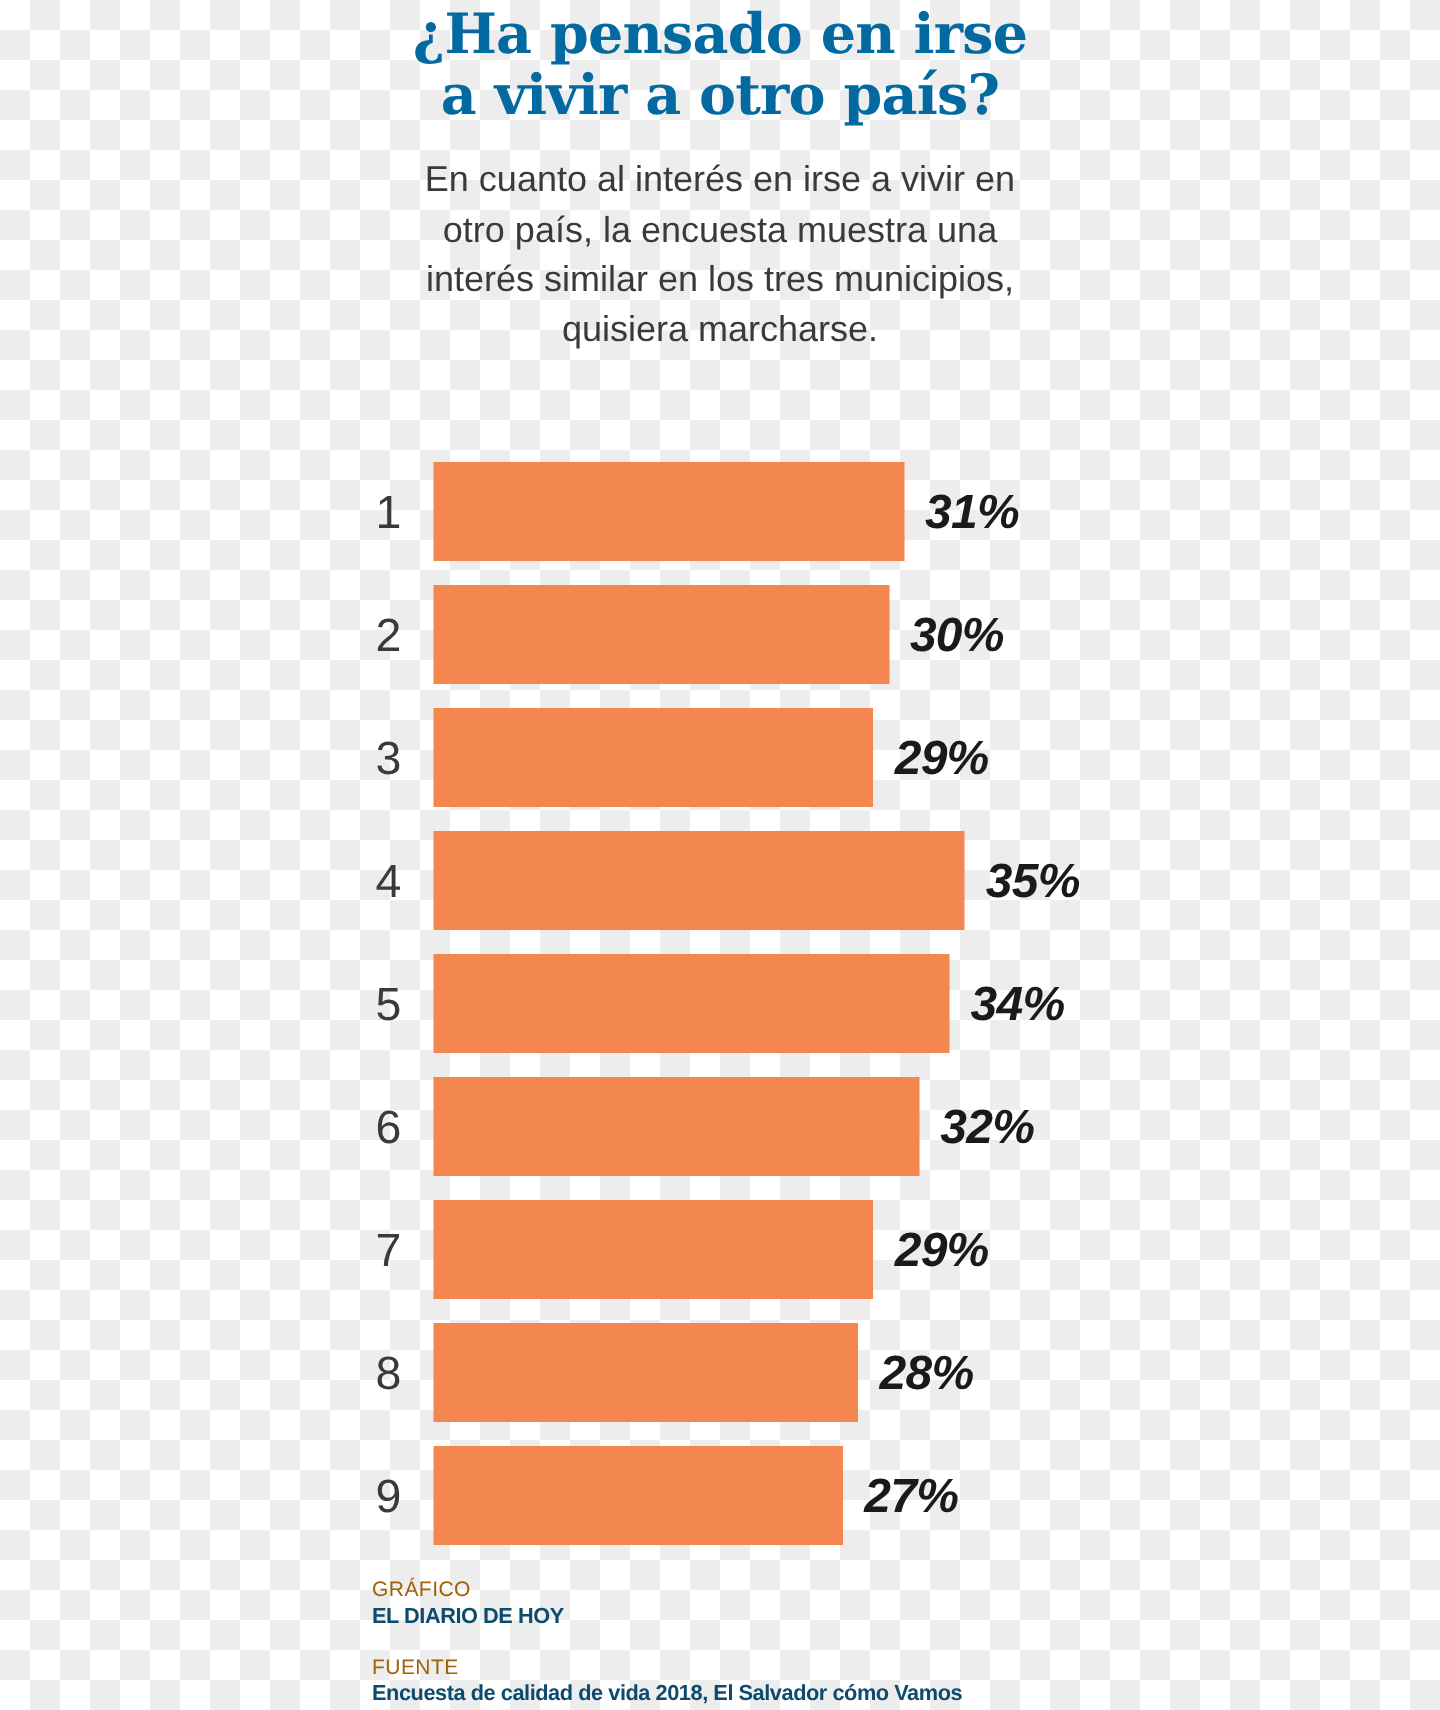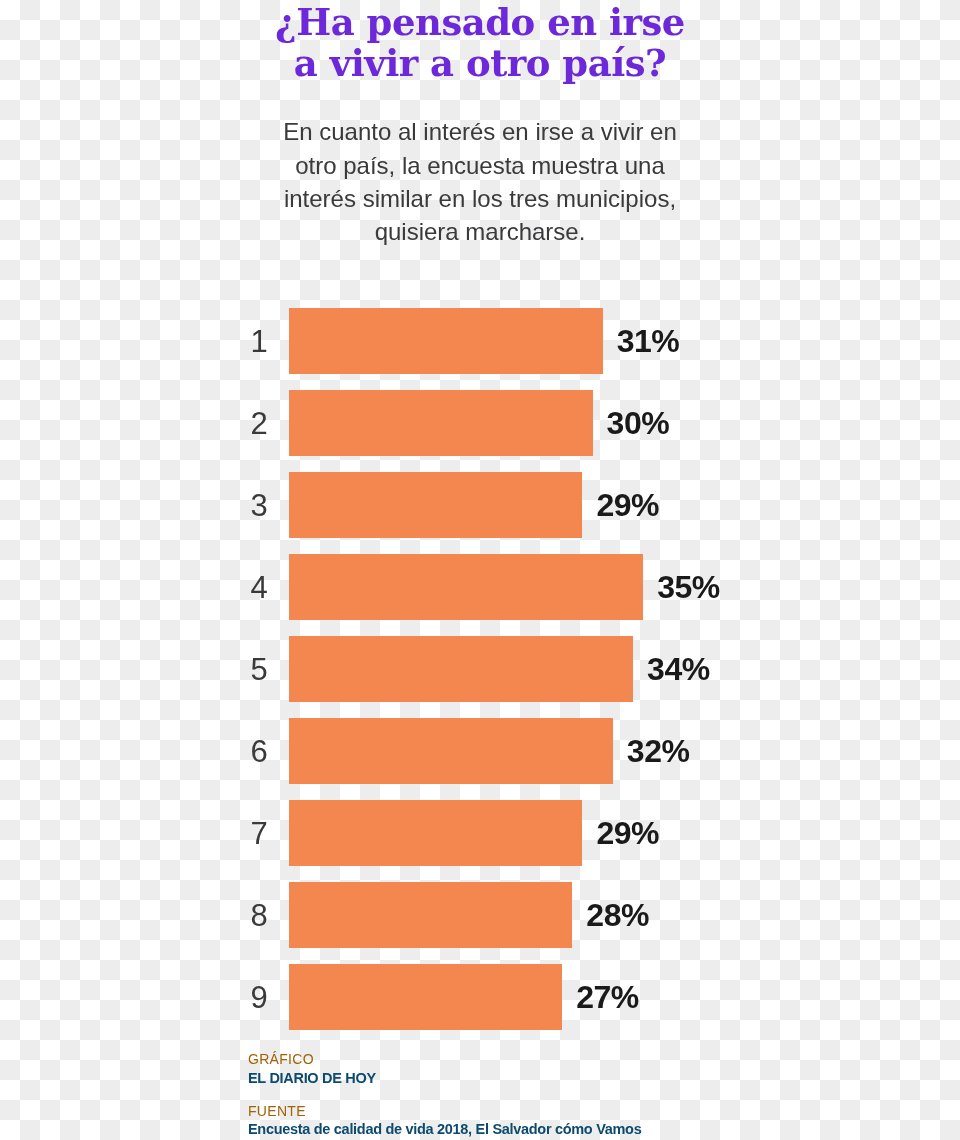--- a/index.html
+++ b/index.html
@@ -36,33 +36,33 @@
     top: 0;
     width: 480px;
     text-align: center;
   }
 
   .title {
     font-family: "DejaVu Serif", "Liberation Serif", serif;
     font-weight: bold;
     font-size: 37px;
     line-height: 1.1;
-    color: #6d28d9;
+    color: #0369a1;
     letter-spacing: -0.5px;
     margin: 0;
     padding-top: 2px;
   }
 
   .title .line {
     display: block;
     white-space: nowrap;
   }
 
   .subtitle {
-    margin: 16px;
+    margin: 4px;
     padding-top: 16px;
     font-family: "Liberation Sans", sans-serif;
     font-size: 24px;
     line-height: 1.39;
     color: #3a3a3c;
     font-weight: normal;
   }
 
   .subtitle .line {
     display: block;
@@ -109,20 +109,21 @@
   }
 
   .bar-value {
     margin-left: 14px;
     font-family: "Liberation Sans", sans-serif;
     font-size: 32px;
     font-weight: bold;
     color: #1a1a1a;
     letter-spacing: -0.5px;
     white-space: nowrap;
+    font-style: italic;
   }
 
   
   .footer {
     position: absolute;
     left: 248px;
     top: 1051px;
     width: 500px;
   }
 

